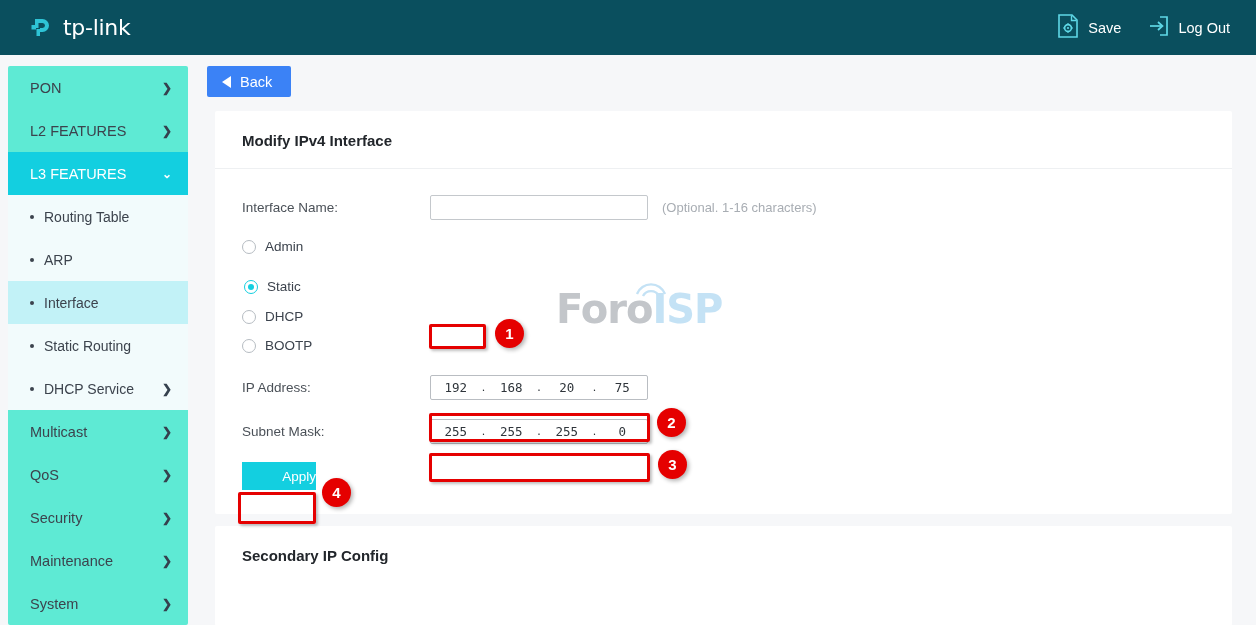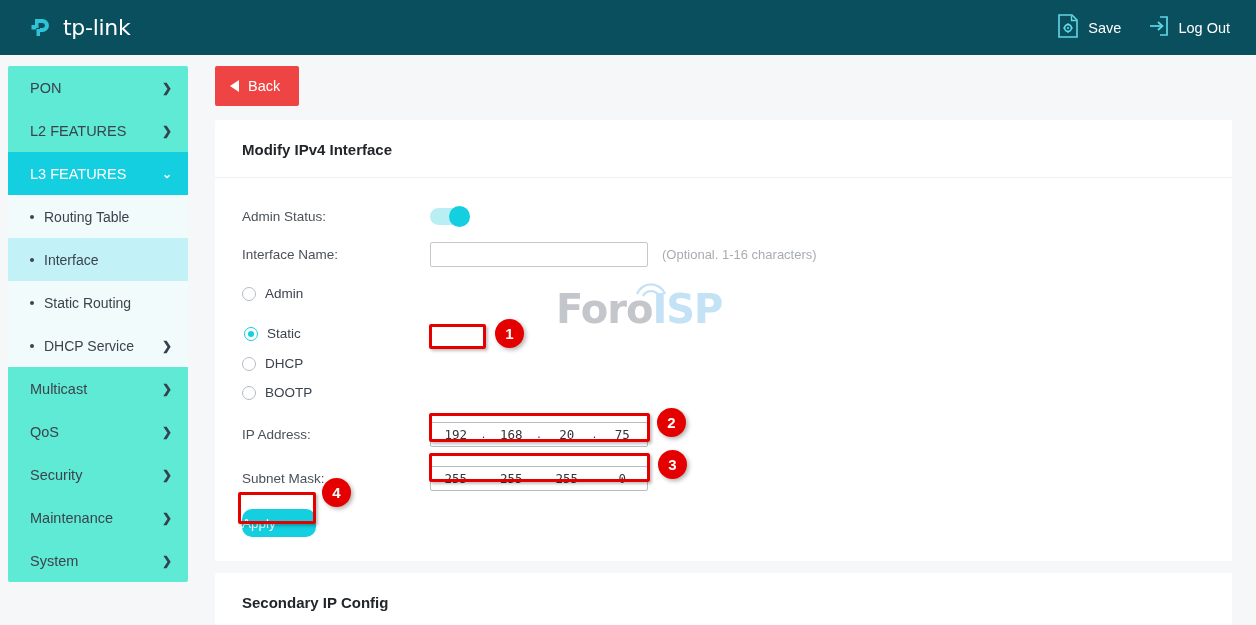--- a/index.html
+++ b/index.html
@@ -54,23 +54,23 @@
   .sub-item .dot {
     width: 4px; height: 4px; border-radius: 50%;
     background: #3c434d; margin-right: 10px; flex: 0 0 auto;
   }
   .sub-item .caret { margin-left: auto; font-size: 12px; color: #35414e; font-weight: bold; }
 
   
   #main { position: absolute; left: 196px; top: 66px; width: 1044px; }
   #back-btn {
     display: inline-flex; align-items: center; gap: 9px;
-    background: #ef4444; color: #fff; font-size: 14.5px;
-    height: 40px; padding: 0 19px 0 15px; border-radius: 2px;
-    margin-left: 19px; cursor: pointer;
+    background: #3b82f6; color: #fff; font-size: 14.5px;
+    height: 31px; padding: 0 19px 0 15px; border-radius: 2px;
+    margin-left: 11px; cursor: pointer;
   }
   .tri-left {
     width: 0; height: 0;
     border-top: 6px solid transparent; border-bottom: 6px solid transparent;
     border-right: 9px solid #ffffff;
   }
 
   .card {
     background: #ffffff; margin: 14px 0 0 19px; width: 1017px;
     border-radius: 2px;
@@ -125,22 +125,22 @@
   }
   .ip-oct {
     flex: 1; text-align: center; font-size: 12.5px; color: #2f353b;
     font-family: "DejaVu Sans Mono", monospace;
   }
   .ip-dot { font-size: 12.5px; color: #2f353b; width: 6px; text-align: center; }
 
   
   #apply-btn {
     width: 74px; height: 28px; background: #13cfe0; color: #fff;
-    font-size: 13.5px; display: flex; align-items: center; justify-content: flex-start;
-    border-radius: 10px; cursor: pointer;
+    font-size: 13.5px; display: flex; align-items: center; justify-content: flex-end;
+    border-radius: 0; cursor: pointer;
   }
 
   
   .anno {
     position: absolute; border: 3px solid #e50000;
     pointer-events: none; border-radius: 2px;
     box-shadow: 2px 2px 3px rgba(0,0,0,0.25);
   }
   .badge {
     position: absolute; width: 29px; height: 29px; border-radius: 50%;
@@ -218,20 +218,24 @@
   <div class="nav-item active">
     <span>L3 FEATURES</span>
     <span class="caret">⌄</span>
   </div>
 
   <div class="submenu">
     <div class="sub-item">
       <span class="dot"></span>
       <span>Routing Table</span>
     </div>
+    <div class="sub-item">
+      <span class="dot"></span>
+      <span>ARP</span>
+    </div>
     <div class="sub-item active">
       <span class="dot"></span>
       <span>Interface</span>
     </div>
     <div class="sub-item">
       <span class="dot"></span>
       <span>Static Routing</span>
     </div>
     <div class="sub-item">
       <span class="dot"></span>
@@ -268,26 +272,20 @@
     <span class="tri-left"></span>
     <span>Back</span>
   </div>
 
   <div class="card">
     <div class="card-title">Modify IPv4 Interface</div>
 
     <div class="card-body">
 
 
-      <div class="frow">
-        <span class="flabel">Admin Status:</span>
-        <span class="toggle">
-          <span class="knob"></span>
-        </span>
-      </div>
 
       <div class="frow">
         <span class="flabel">Interface Name:</span>
         <span class="txt-input"></span>
         <span class="hint">(Optional. 1-16 characters)</span>
       </div>
 
       <div style="display:flex; margin-top:6px;">
         <div>
           <div class="radio-row">

